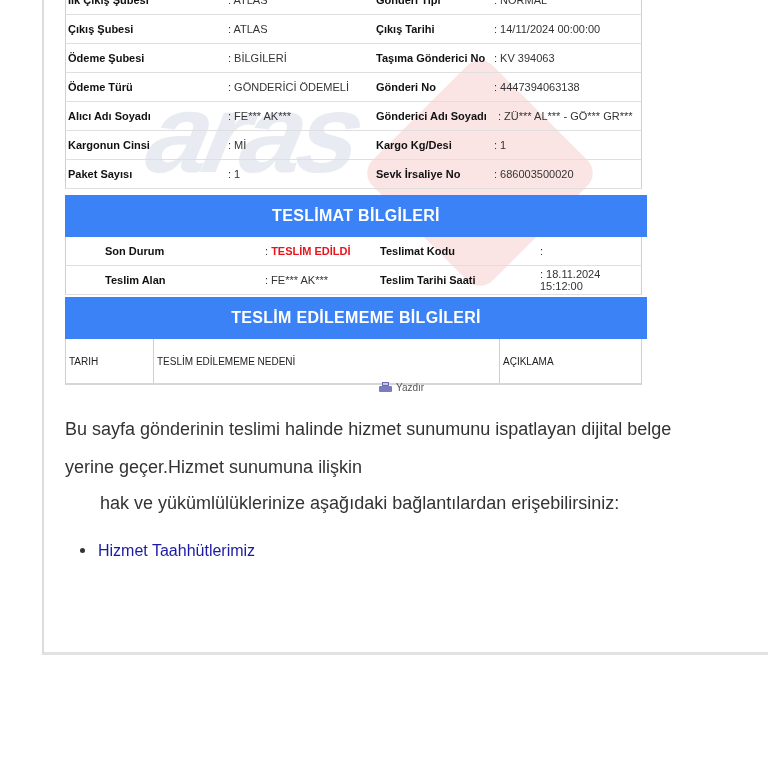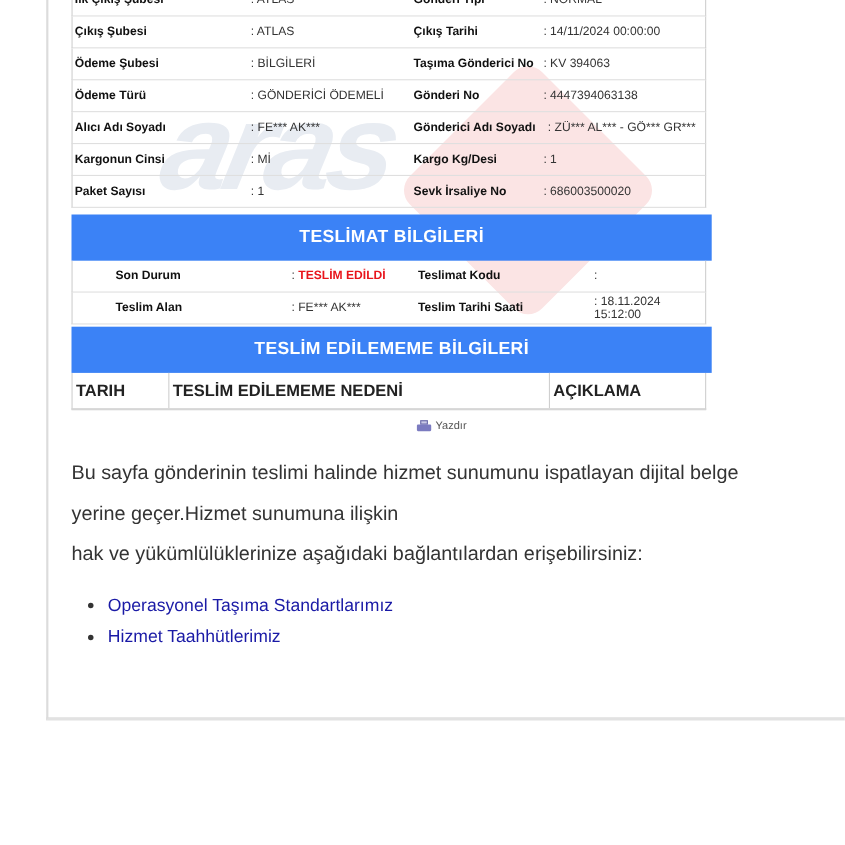--- a/index.html
+++ b/index.html
@@ -21,21 +21,21 @@
   .c2 { width: 148px; }
   .c3 { width: 118px; }
   .c4 { flex: 1; }
   .section { height: 42px; background: #3b82f6; color: #ffffff; font-weight: bold; font-size: 16px;
              display: flex; align-items: center; justify-content: center; width: 582px; letter-spacing: 0.3px; }
   .row2 .d1 { width: 162px; padding-left: 2px; box-sizing: border-box; margin-left: 37px; }
   .row2 .d2 { width: 115px; }
   .row2 .d3 { width: 160px; }
   .row2 .d4 { flex: 1; }
   .red { color: #e8141b; font-weight: bold; }
-  .hdrrow { height: 34px; font-weight: bold; font-size: 15px; display: flex; align-items: center;
+  .hdrrow { height: 46px; font-weight: normal; font-size: 10px; display: flex; align-items: center;
             border-left: 1px solid #cfcfcf; border-right: 1px solid #cfcfcf; border-bottom: 2px solid #d6d6d6; width: 577px; box-sizing: border-box; }
   .h1 { width: 88px; padding-left: 3px; box-sizing: border-box; border-right: 1px solid #cfcfcf; height: 100%; display:flex; align-items:center; }
   .h2 { width: 346px; padding-left: 3px; box-sizing: border-box; border-right: 1px solid #cfcfcf; height: 100%; display:flex; align-items:center; }
   .h3 { flex: 1; padding-left: 3px; display:flex; align-items:center; }
   .print { position: absolute; left: 379px; top: 382px; font-size: 10px; color: #555; display: flex; align-items: center; gap: 4px; z-index: 1; }
   .printer { width: 13px; height: 11px; position: relative; }
   .printer .top { position: absolute; left: 3px; top: 0; width: 7px; height: 4px; background: #c9c9e6; border: 1px solid #6a6aa8; box-sizing: border-box; }
   .printer .body { position: absolute; left: 0; top: 4px; width: 13px; height: 6px; background: #7b7bc0; border-radius: 1px; }
   .para { position: absolute; left: 65px; font-size: 18px; color: #333; z-index: 1; }
   .links { position: absolute; left: 80px; top: 536px; margin: 0; padding: 0; list-style: none; z-index: 1; }
@@ -126,24 +126,20 @@
 <div class="print">
   <span class="printer">
       <span class="top"></span>
       <span class="body"></span>
     </span>
   <span>Yazdır</span>
 </div>
 
 <div class="para" style="top:419px;">Bu sayfa gönderinin teslimi halinde hizmet sunumunu ispatlayan dijital belge</div>
 <div class="para" style="top:457px;">yerine geçer.Hizmet sunumuna ilişkin</div>
-<div class="para" style="top:493px;">hak ve yükümlülüklerinize aşağıdaki bağlantılardan erişebilirsiniz:</div>
+<div class="para" style="top:493px;margin-left:35px;">hak ve yükümlülüklerinize aşağıdaki bağlantılardan erişebilirsiniz:</div>
 
 <ul class="links">
-  <li>
-      <span class="bullet"></span>
-      <a href="#">Operasyonel Taşıma Standartlarımız</a>
-    </li>
   <li>
       <span class="bullet"></span>
       <a href="#">Hizmet Taahhütlerimiz</a>
     </li>
 </ul>
 
 </body></html>

